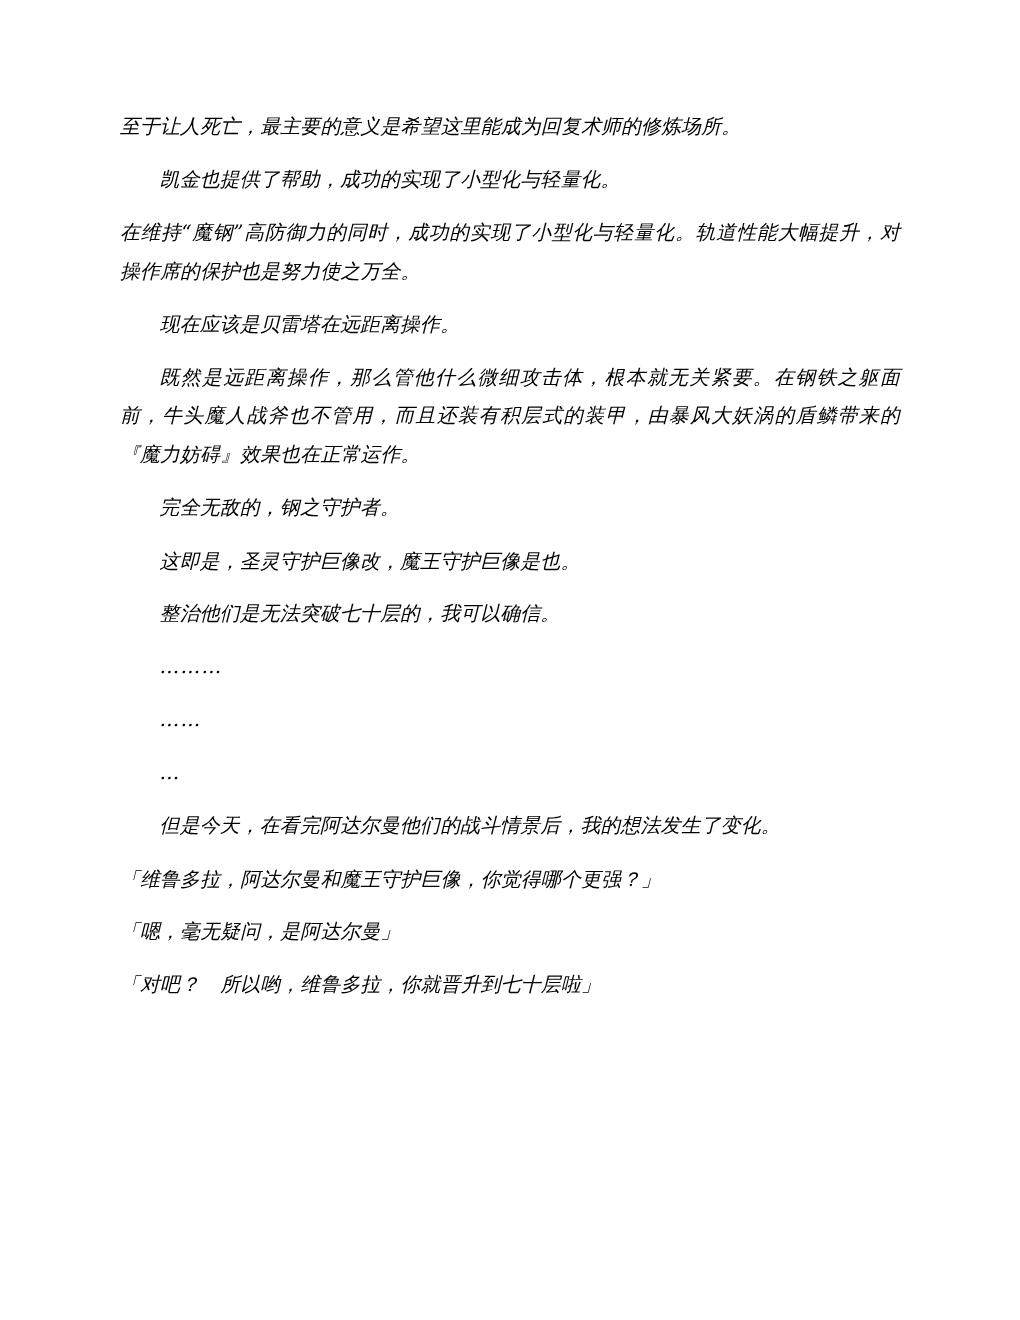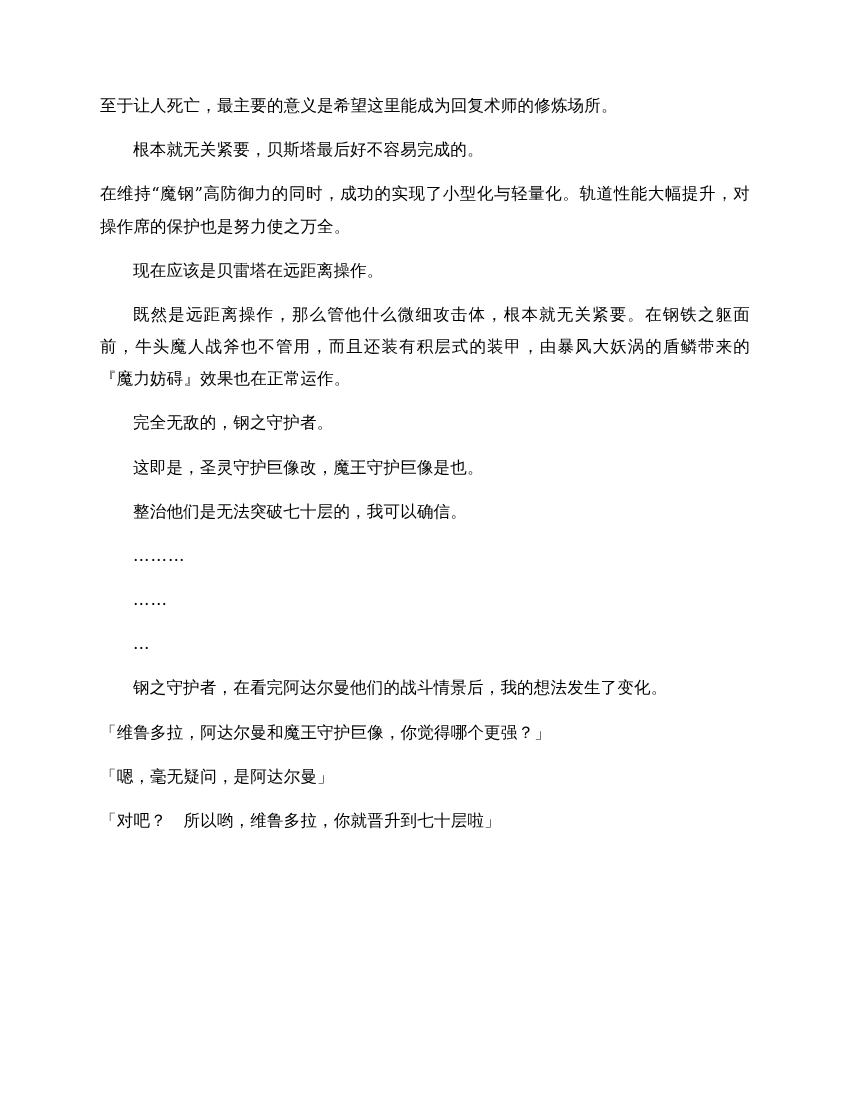--- a/index.html
+++ b/index.html
@@ -14,20 +14,21 @@
     color: #000000;
     overflow: hidden;
   }
   .page {
     position: relative;
     width: 850px;
     height: 1029px;
     box-sizing: border-box;
     padding: 90px 100px 40px 100px;
     background: #ffffff;
+    font-style: italic;
   }
   .doc-body {
     font-size: 16.5px;
     line-height: 1.95;
     letter-spacing: 0.2px;
     text-align: justify;
   }
   .para {
     margin: 0 0 12px 0;
     white-space: pre-wrap;
@@ -42,28 +43,28 @@
     text-indent: 2em;
     letter-spacing: 1px;
   }
 </style>
 </head>
 <body>
 
 <div class="page">
   <div class="doc-body">
     <p class="para noindent">至于让人死亡，最主要的意义是希望这里能成为回复术师的修炼场所。</p>
-    <p class="para indent">根本就无关紧要，贝斯塔最后好不容易完成的。</p>
+    <p class="para indent">凯金也提供了帮助，成功的实现了小型化与轻量化。</p>
     <p class="para noindent">在维持“魔钢”高防御力的同时，成功的实现了小型化与轻量化。轨道性能大幅提升，对操作席的保护也是努力使之万全。</p>
     <p class="para indent">现在应该是贝雷塔在远距离操作。</p>
     <p class="para indent">既然是远距离操作，那么管他什么微细攻击体，根本就无关紧要。在钢铁之躯面前，牛头魔人战斧也不管用，而且还装有积层式的装甲，由暴风大妖涡的盾鳞带来的『魔力妨碍』效果也在正常运作。</p>
     <p class="para indent">完全无敌的，钢之守护者。</p>
     <p class="para indent">这即是，圣灵守护巨像改，魔王守护巨像是也。</p>
     <p class="para indent">整治他们是无法突破七十层的，我可以确信。</p>
     <p class="para dots">………</p>
     <p class="para dots">……</p>
     <p class="para dots">…</p>
-    <p class="para indent">钢之守护者，在看完阿达尔曼他们的战斗情景后，我的想法发生了变化。</p>
+    <p class="para indent">但是今天，在看完阿达尔曼他们的战斗情景后，我的想法发生了变化。</p>
     <p class="para noindent">「维鲁多拉，阿达尔曼和魔王守护巨像，你觉得哪个更强？」</p>
     <p class="para noindent">「嗯，毫无疑问，是阿达尔曼」</p>
     <p class="para noindent">「对吧？　所以哟，维鲁多拉，你就晋升到七十层啦」</p>
   </div>
 </div>
 
 </body></html>

